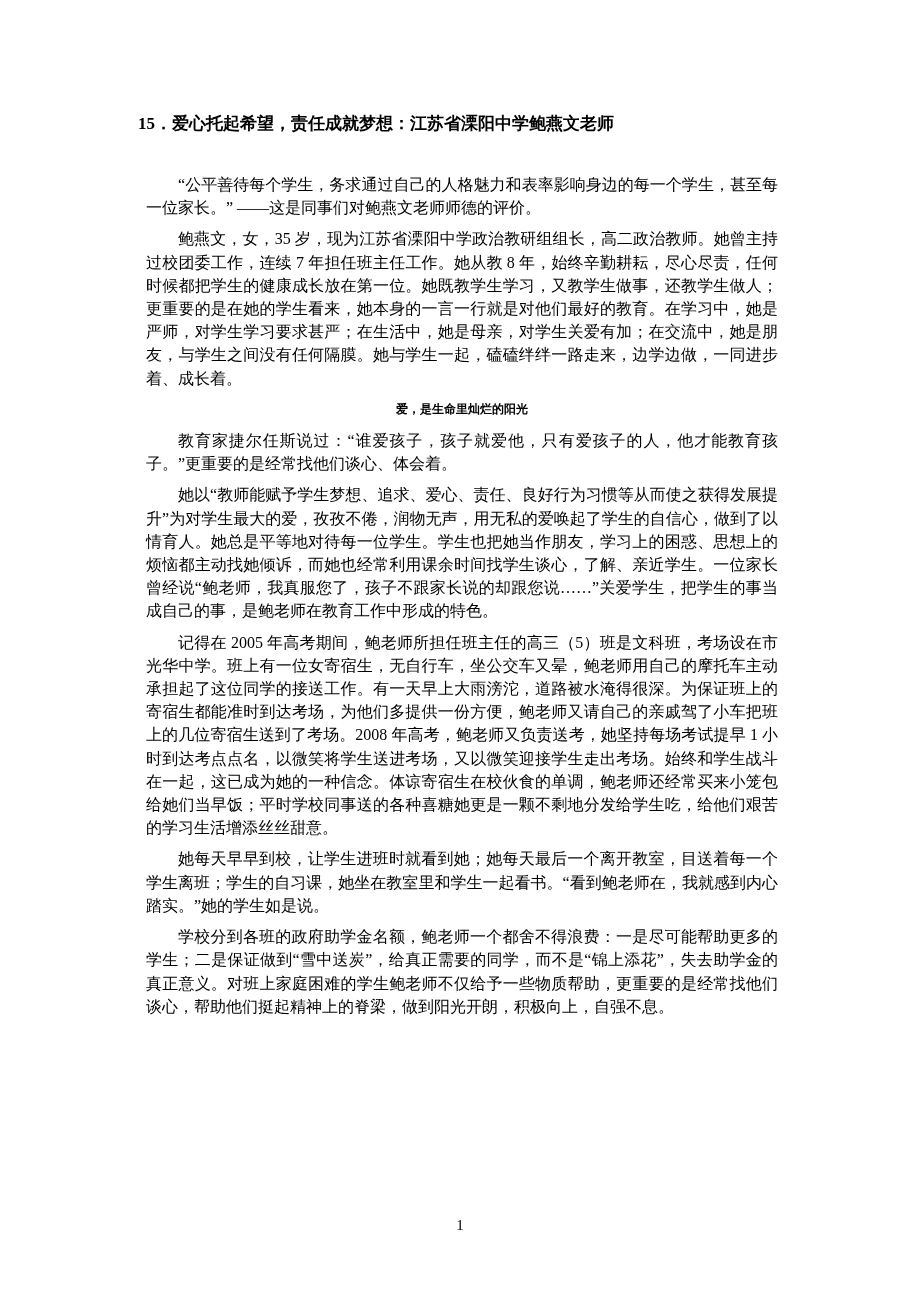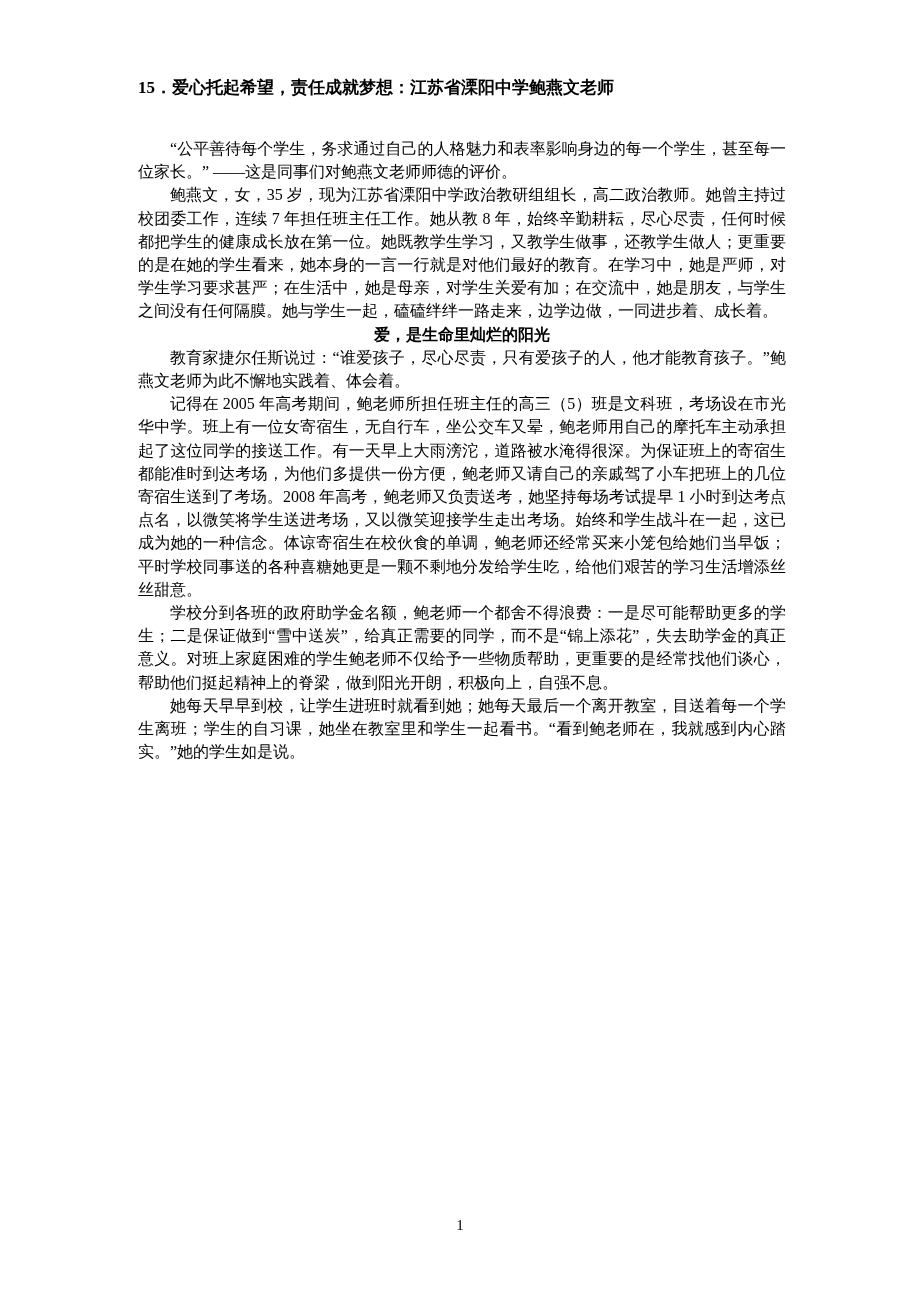--- a/index.html
+++ b/index.html
@@ -7,44 +7,44 @@
     padding: 0;
     background: #ffffff;
   }
   .page {
     position: relative;
     width: 920px;
     height: 1302px;
     margin: 0 auto;
     background: #ffffff;
     box-sizing: border-box;
-    padding: 76px 134px 0 138px;
+    padding: 112px 134px 0 138px;
     font-family: "Liberation Serif", "DejaVu Serif", serif;
     font-size: 16px;
     line-height: 23.2px;
     color: #000000;
     overflow: hidden;
   }
   .doc-title {
     font-size: 17px;
     font-weight: bold;
     margin: 0 0 38px 0;
     line-height: 23px;
     text-align: left;
   }
   .para {
-    margin: 0;
+    margin: 8px;
     padding: 0;
     text-indent: 2em;
     text-align: justify;
     text-justify: inter-ideograph;
     word-break: break-all;
   }
   .section-heading {
-    font-size: 16px;
+    font-size: 12px;
     font-weight: bold;
     text-align: center;
     margin: 0;
     line-height: 23.2px;
   }
   .page-number {
     position: absolute;
     left: 0;
     bottom: 68px;
     width: 100%;
@@ -60,26 +60,27 @@
 <div class="page">
 
   <h1 class="doc-title">15．爱心托起希望，责任成就梦想：江苏省溧阳中学鲍燕文老师</h1>
 
   <p class="para">“公平善待每个学生，务求通过自己的人格魅力和表率影响身边的每一个学生，甚至每一位家长。” ——这是同事们对鲍燕文老师师德的评价。</p>
 
   <p class="para">鲍燕文，女，35 岁，现为江苏省溧阳中学政治教研组组长，高二政治教师。她曾主持过校团委工作，连续 7 年担任班主任工作。她从教 8 年，始终辛勤耕耘，尽心尽责，任何时候都把学生的健康成长放在第一位。她既教学生学习，又教学生做事，还教学生做人；更重要的是在她的学生看来，她本身的一言一行就是对他们最好的教育。在学习中，她是严师，对学生学习要求甚严；在生活中，她是母亲，对学生关爱有加；在交流中，她是朋友，与学生之间没有任何隔膜。她与学生一起，磕磕绊绊一路走来，边学边做，一同进步着、成长着。</p>
 
   <h2 class="section-heading">爱，是生命里灿烂的阳光</h2>
 
-  <p class="para">教育家捷尔任斯说过：“谁爱孩子，尽心尽责，只有爱孩子的人，他才能教育孩子。”鲍燕文老师为此不懈地实践着、体会着。</p>
+  <p class="para">教育家捷尔任斯说过：“谁爱孩子，孩子就爱他，只有爱孩子的人，他才能教育孩子。”更重要的是经常找他们谈心、体会着。</p>
 
+  <p class="para">她以“教师能赋予学生梦想、追求、爱心、责任、良好行为习惯等从而使之获得发展提升”为对学生最大的爱，孜孜不倦，润物无声，用无私的爱唤起了学生的自信心，做到了以情育人。她总是平等地对待每一位学生。学生也把她当作朋友，学习上的困惑、思想上的烦恼都主动找她倾诉，而她也经常利用课余时间找学生谈心，了解、亲近学生。一位家长曾经说“鲍老师，我真服您了，孩子不跟家长说的却跟您说……”关爱学生，把学生的事当成自己的事，是鲍老师在教育工作中形成的特色。</p>
 
   <p class="para">记得在 2005 年高考期间，鲍老师所担任班主任的高三（5）班是文科班，考场设在市光华中学。班上有一位女寄宿生，无自行车，坐公交车又晕，鲍老师用自己的摩托车主动承担起了这位同学的接送工作。有一天早上大雨滂沱，道路被水淹得很深。为保证班上的寄宿生都能准时到达考场，为他们多提供一份方便，鲍老师又请自己的亲戚驾了小车把班上的几位寄宿生送到了考场。2008 年高考，鲍老师又负责送考，她坚持每场考试提早 1 小时到达考点点名，以微笑将学生送进考场，又以微笑迎接学生走出考场。始终和学生战斗在一起，这已成为她的一种信念。体谅寄宿生在校伙食的单调，鲍老师还经常买来小笼包给她们当早饭；平时学校同事送的各种喜糖她更是一颗不剩地分发给学生吃，给他们艰苦的学习生活增添丝丝甜意。</p>
 
 
 
+  <p class="para">她每天早早到校，让学生进班时就看到她；她每天最后一个离开教室，目送着每一个学生离班；学生的自习课，她坐在教室里和学生一起看书。“看到鲍老师在，我就感到内心踏实。”她的学生如是说。</p>
+
   <p class="para">学校分到各班的政府助学金名额，鲍老师一个都舍不得浪费：一是尽可能帮助更多的学生；二是保证做到“雪中送炭”，给真正需要的同学，而不是“锦上添花”，失去助学金的真正意义。对班上家庭困难的学生鲍老师不仅给予一些物质帮助，更重要的是经常找他们谈心，帮助他们挺起精神上的脊梁，做到阳光开朗，积极向上，自强不息。</p>
-
-  <p class="para">她每天早早到校，让学生进班时就看到她；她每天最后一个离开教室，目送着每一个学生离班；学生的自习课，她坐在教室里和学生一起看书。“看到鲍老师在，我就感到内心踏实。”她的学生如是说。</p>
 
   <div class="page-number">1</div>
 
 </div>
 
 </body></html>

